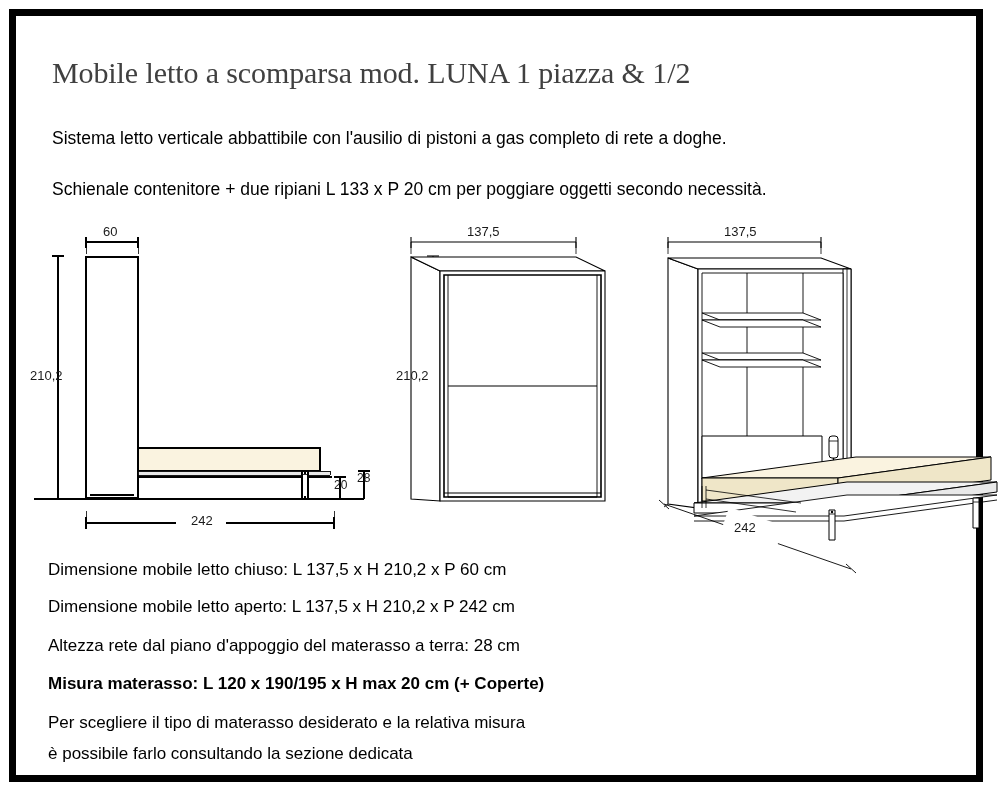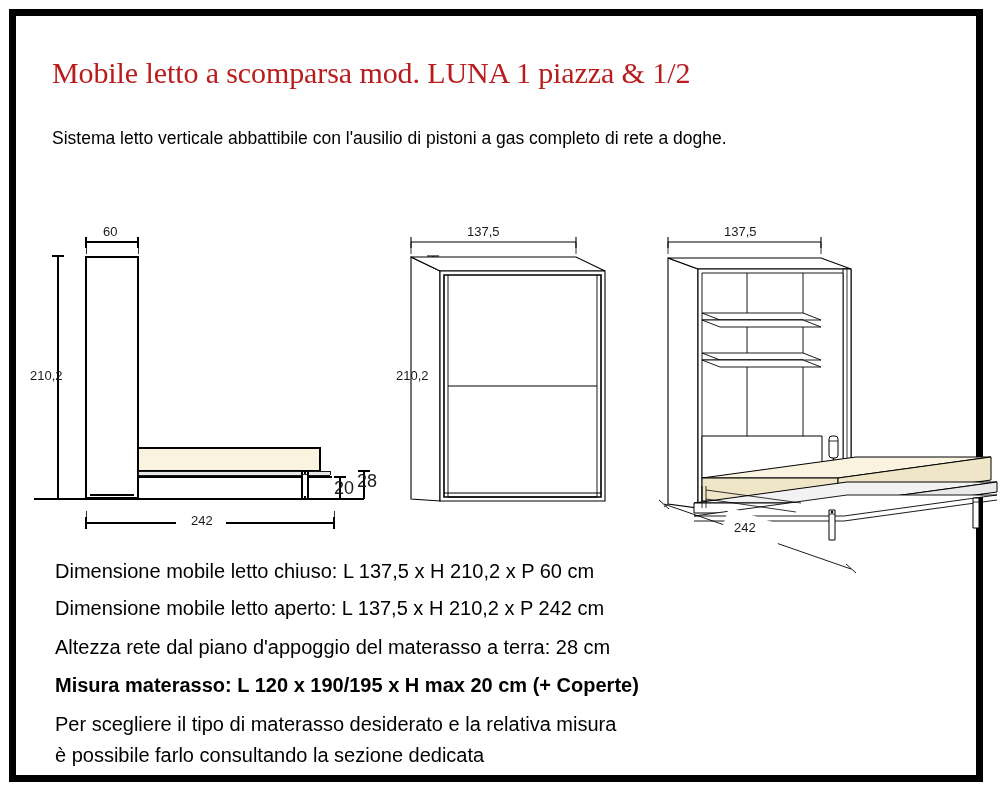--- a/index.html
+++ b/index.html
@@ -28,76 +28,77 @@
     background: #ffffff;
   }
 
   
   .title {
     position: absolute;
     left: 36px;
     top: 40px;
     font-family: "Liberation Serif", serif;
     font-size: 30px;
-    color: #b91c1c;
+    color: #404040;
     white-space: nowrap;
     letter-spacing: -0.1px;
   }
   .desc-line {
     position: absolute;
     left: 36px;
     font-size: 17.5px;
     color: #000000;
     white-space: nowrap;
   }
   .desc-1 { top: 112px; }
   .desc-2 { top: 127px; }
   .desc-3 { top: 163px; }
 
   .spec-line {
     position: absolute;
-    left: 39px;
-    font-size: 20px;
+    left: 32px;
+    font-size: 17px;
     color: #000000;
     white-space: nowrap;
   }
   .spec-0 { top: 544px; }
   .spec-1 { top: 581px; }
   .spec-2 { top: 620px; }
   .spec-3 { top: 658px; font-weight: bold; }
   .spec-4 { top: 697px; }
   .spec-5 { top: 728px; }
 
   
   .dwg { position: absolute; }
   .dim-txt {
     position: absolute;
     font-size: 13px;
     color: #1a1a1a;
     white-space: nowrap;
   }
-  .dim-txt.small { font-size: 18px; }
+  .dim-txt.small { font-size: 12px; }
 
   svg.overlay {
     position: absolute;
     left: 0;
     top: 0;
     overflow: visible;
   }
   svg.overlay * { vector-effect: non-scaling-stroke; }
 </style>
 </head>
 <body>
 
 <div id="page">
   <div id="frame">
 
     <div class="title">Mobile letto a scomparsa mod. LUNA 1 piazza &amp; 1/2</div>
 
     <div class="desc-line desc-1">Sistema letto verticale abbattibile con l'ausilio di pistoni a gas completo di rete a doghe.</div>
+    <div class="desc-line desc-3">Schienale contenitore + due ripiani L 133 x P 20 cm per poggiare oggetti secondo necessità.</div>
 
     <div class="dwg" style="left:0px; top:0px; width:370px; height:540px;">
 
       <svg class="overlay" width="370" height="540" viewBox="0 0 370 540">
         <g fill="none" stroke="#000000" stroke-width="1.1" shape-rendering="crispEdges">
 
           <line x1="70" y1="226" x2="122" y2="226"></line>
           <line x1="70" y1="221" x2="70" y2="232"></line>
           <line x1="122" y1="221" x2="122" y2="232"></line>
 

